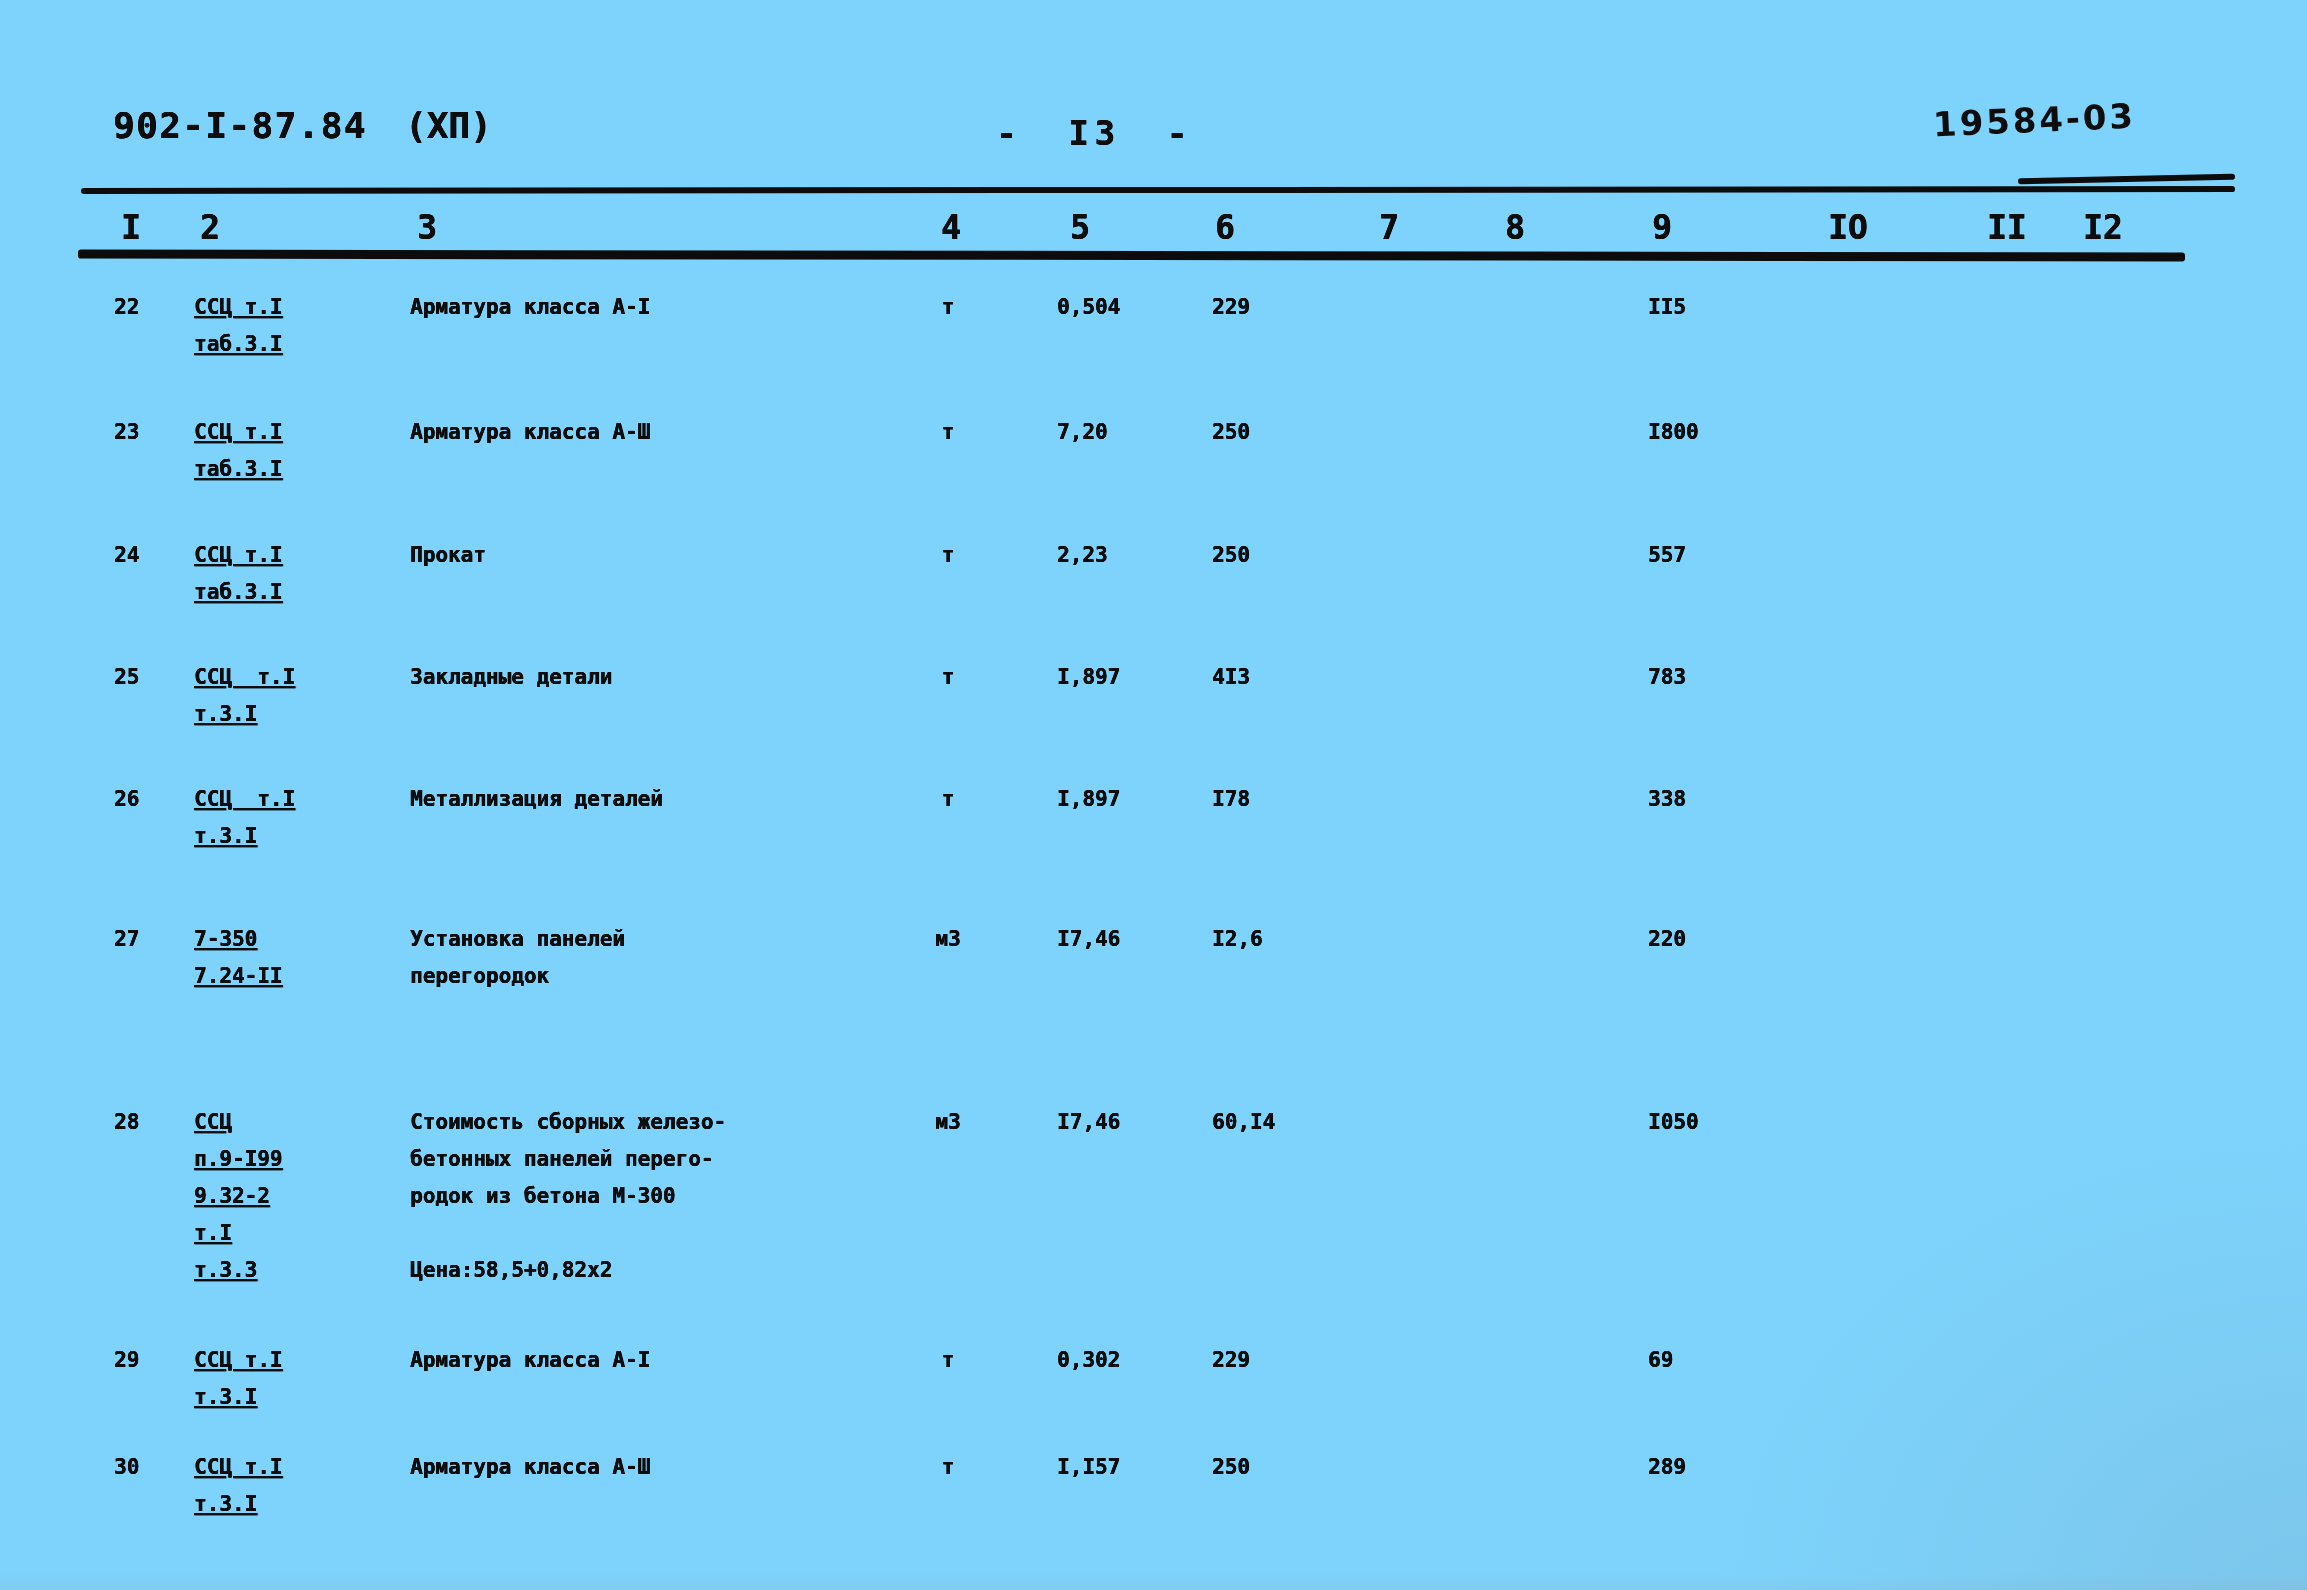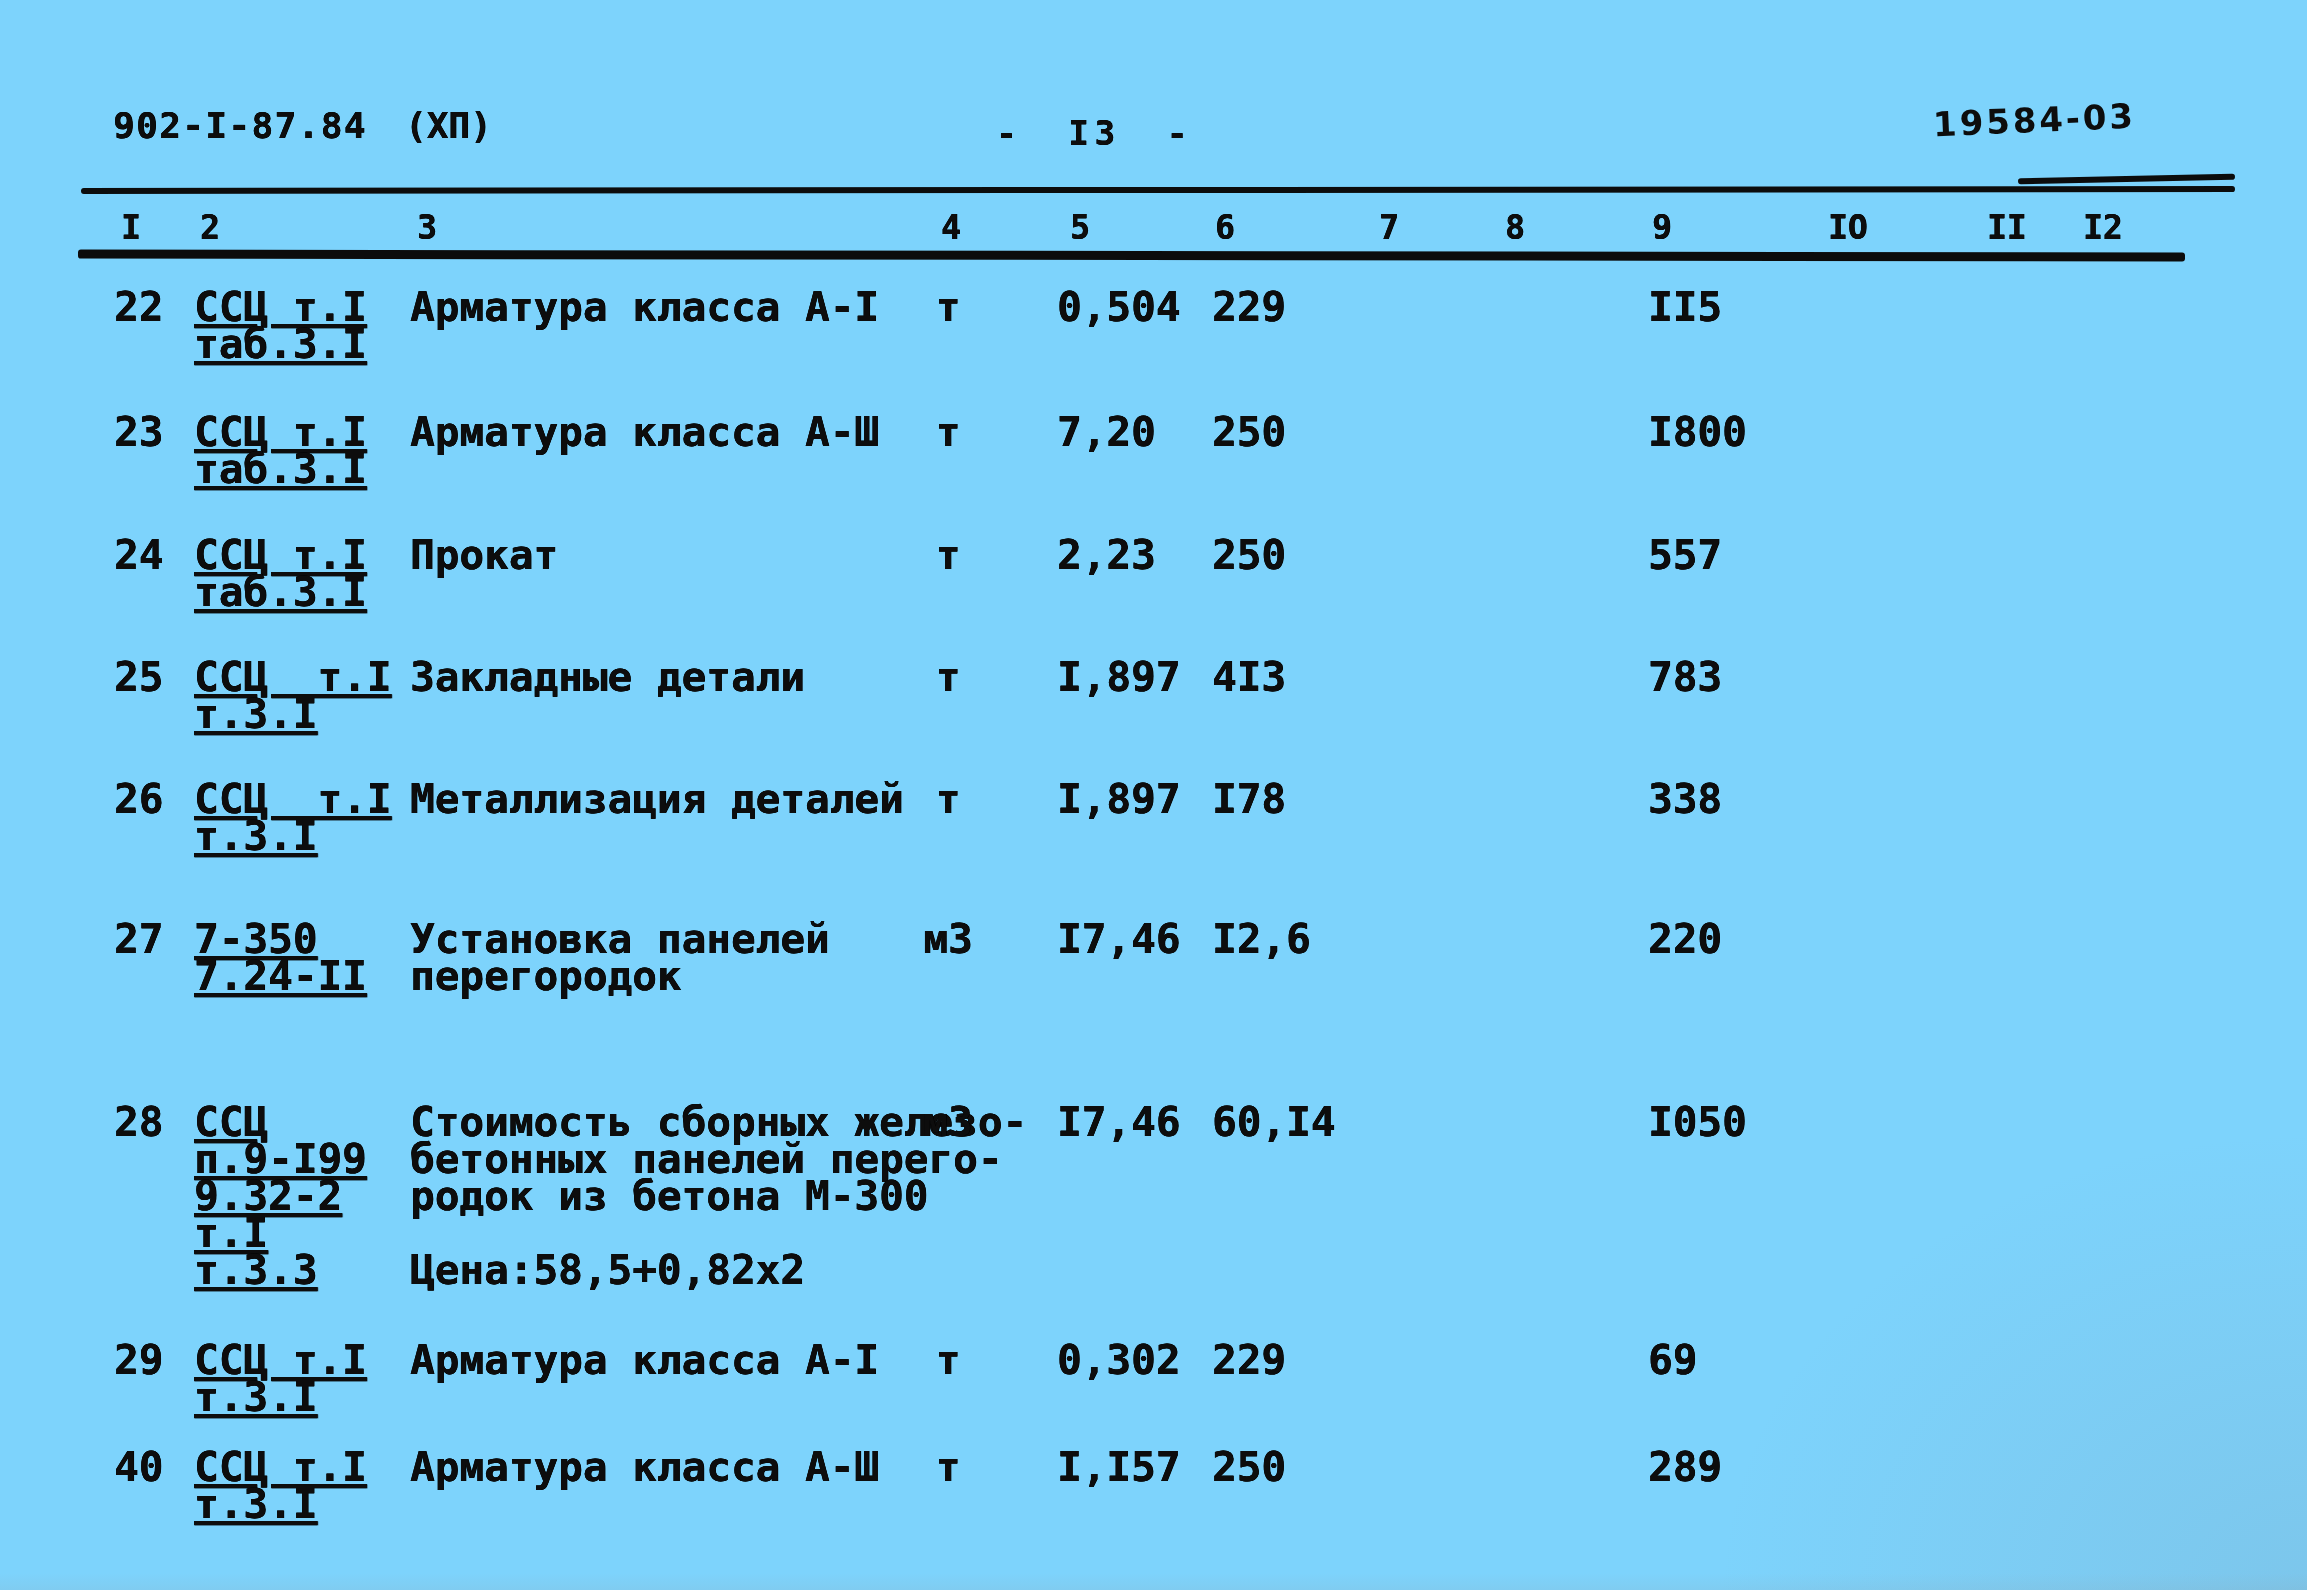--- a/index.html
+++ b/index.html
@@ -42,21 +42,21 @@
   .ch-3  { left: 941px; }
   .ch-4  { left: 1070px; }
   .ch-5  { left: 1215px; }
   .ch-6  { left: 1379px; }
   .ch-7  { left: 1505px; }
   .ch-8  { left: 1652px; }
   .ch-9  { left: 1828px; }
   .ch-10 { left: 1987px; }
   .ch-11 { left: 2083px; }
   
-  .t-rows { position: absolute; left: 0; top: 289px; width: 100%; font-size: 41px; line-height: 37px; }
+  .t-rows { position: absolute; left: 0; top: 289px; width: 100%; font-size: 21px; line-height: 37px; }
   .t-row  { position: relative; height: 74px; }
   .t-row:nth-of-type(1) { margin-bottom: 51px; }
   .t-row:nth-of-type(2) { margin-bottom: 49px; }
   .t-row:nth-of-type(3) { margin-bottom: 48px; }
   .t-row:nth-of-type(4) { margin-bottom: 48px; }
   .t-row:nth-of-type(5) { margin-bottom: 66px; }
   .t-row:nth-of-type(6) { margin-bottom: 109px; }
   .t-row:nth-of-type(7) { height: 185px; margin-bottom: 53px; }
   .t-row:nth-of-type(8) { margin-bottom: 33px; }
   .t-row span { position: absolute; top: 0; }
@@ -199,21 +199,21 @@
       <span class="c-ref ink">ССЦ т.I
 т.3.I</span>
       <span class="c-name ink">Арматура класса А-I</span>
       <span class="c-unit ink">т</span>
       <span class="c-qty ink">0,302</span>
       <span class="c-price ink">229</span>
       <span class="c-total ink">69</span>
     </div>
 
     <div class="t-row">
-      <span class="c-num ink">40</span>
+      <span class="c-num ink">30</span>
       <span class="c-ref ink">ССЦ т.I
 т.3.I</span>
       <span class="c-name ink">Арматура класса А-Ш</span>
       <span class="c-unit ink">т</span>
       <span class="c-qty ink">I,I57</span>
       <span class="c-price ink">250</span>
       <span class="c-total ink">289</span>
     </div>
   </div>
 

